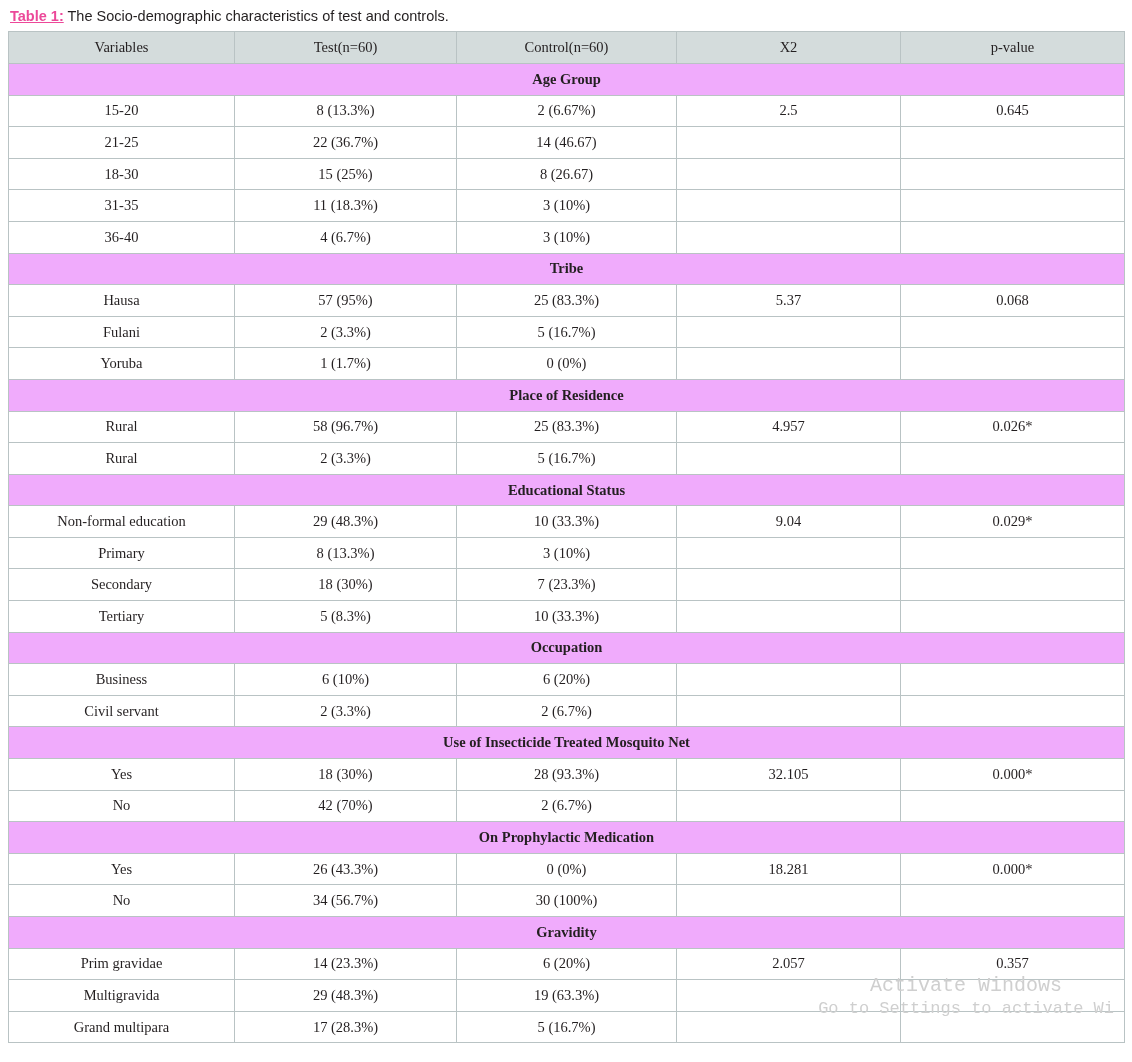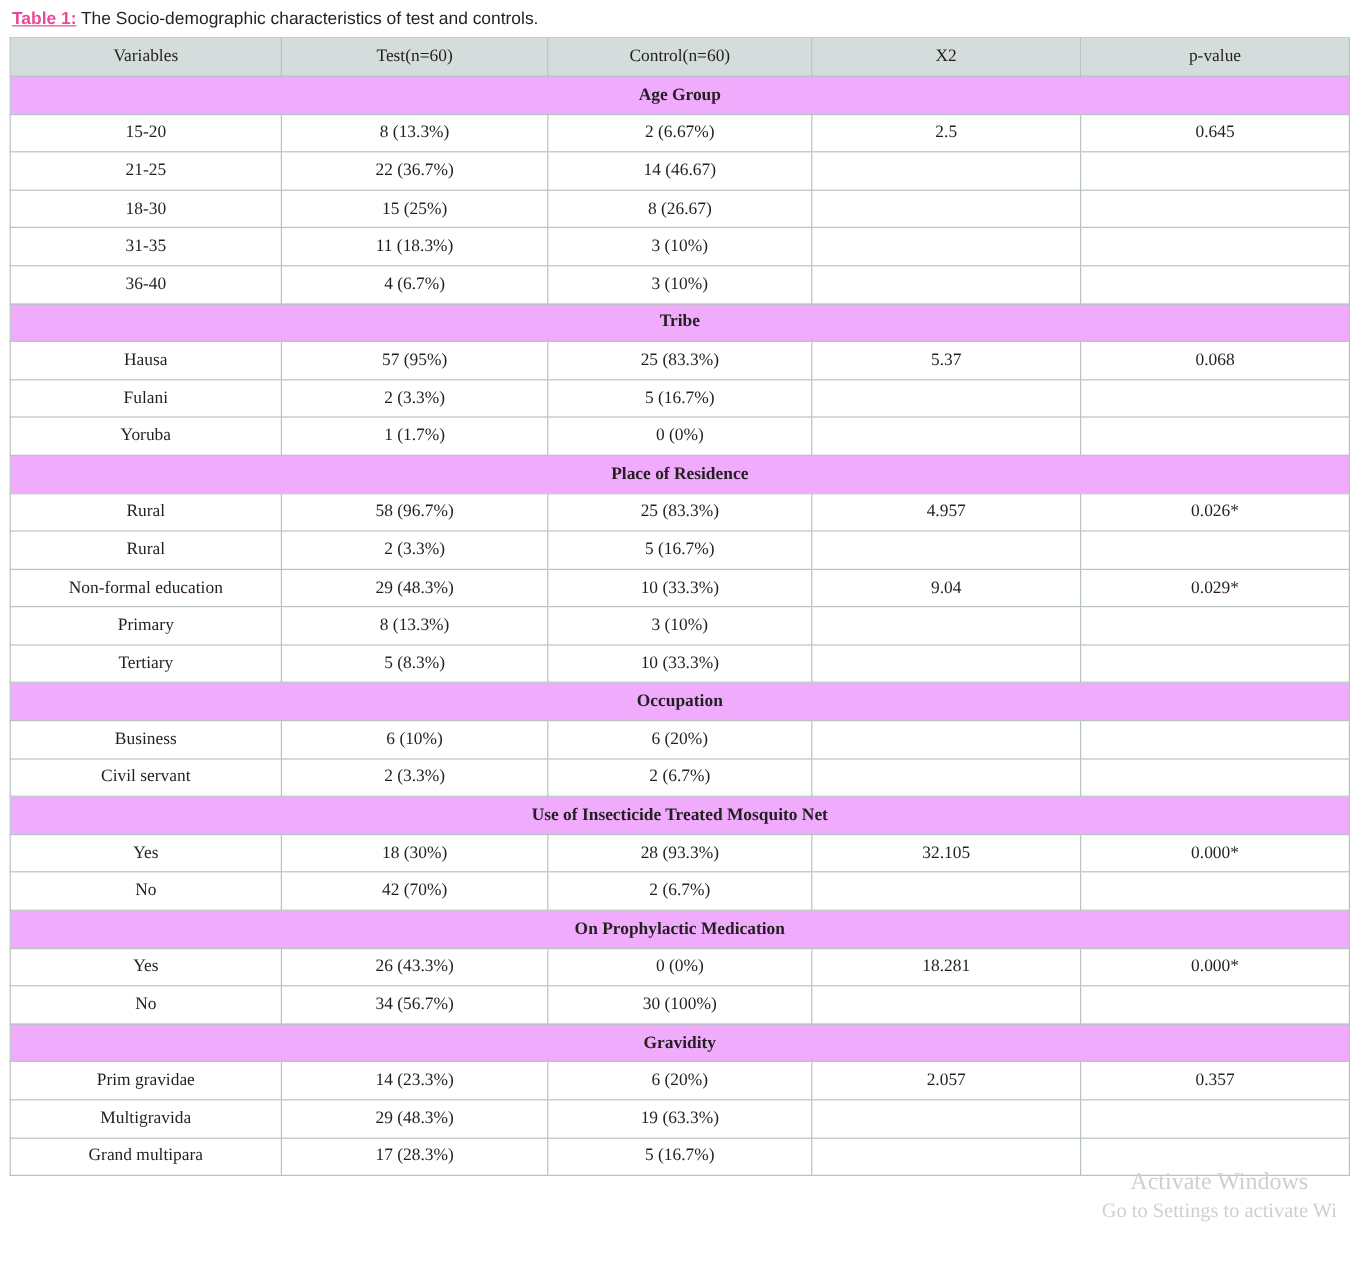--- a/index.html
+++ b/index.html
@@ -64,21 +64,21 @@
   col.c3 { width: 220px; }
   col.c4 { width: 224px; }
   col.c5 { width: 224px; }
 
   .watermark {
     position: absolute;
     right: 18px;
     bottom: 42px;
     text-align: center;
     color: #cfcfcf;
-    font-family: Liberation Serif, serif;
+    font-family: Liberation Mono, monospace;
     pointer-events: none;
     user-select: none;
   }
   .watermark .wm-title {
     font-size: 20px;
     line-height: 1.25;
   }
   .watermark .wm-sub {
     font-size: 17px;
     line-height: 1.3;
@@ -183,35 +183,45 @@
           <td>4.957</td>
           <td>0.026*</td>
         </tr>
         <tr class="data">
           <td>Rural</td>
           <td>2 (3.3%)</td>
           <td>5 (16.7%)</td>
           <td></td>
           <td></td>
         </tr>
+        <tr class="section">
+          <td colspan="5">Educational Status</td>
+        </tr>
         <tr class="data">
           <td>Non-formal education</td>
           <td>29 (48.3%)</td>
           <td>10 (33.3%)</td>
           <td>9.04</td>
           <td>0.029*</td>
         </tr>
         <tr class="data">
           <td>Primary</td>
           <td>8 (13.3%)</td>
           <td>3 (10%)</td>
           <td></td>
           <td></td>
         </tr>
         <tr class="data">
+          <td>Secondary</td>
+          <td>18 (30%)</td>
+          <td>7 (23.3%)</td>
+          <td></td>
+          <td></td>
+        </tr>
+        <tr class="data">
           <td>Tertiary</td>
           <td>5 (8.3%)</td>
           <td>10 (33.3%)</td>
           <td></td>
           <td></td>
         </tr>
         <tr class="section">
           <td colspan="5">Occupation</td>
         </tr>
         <tr class="data">

